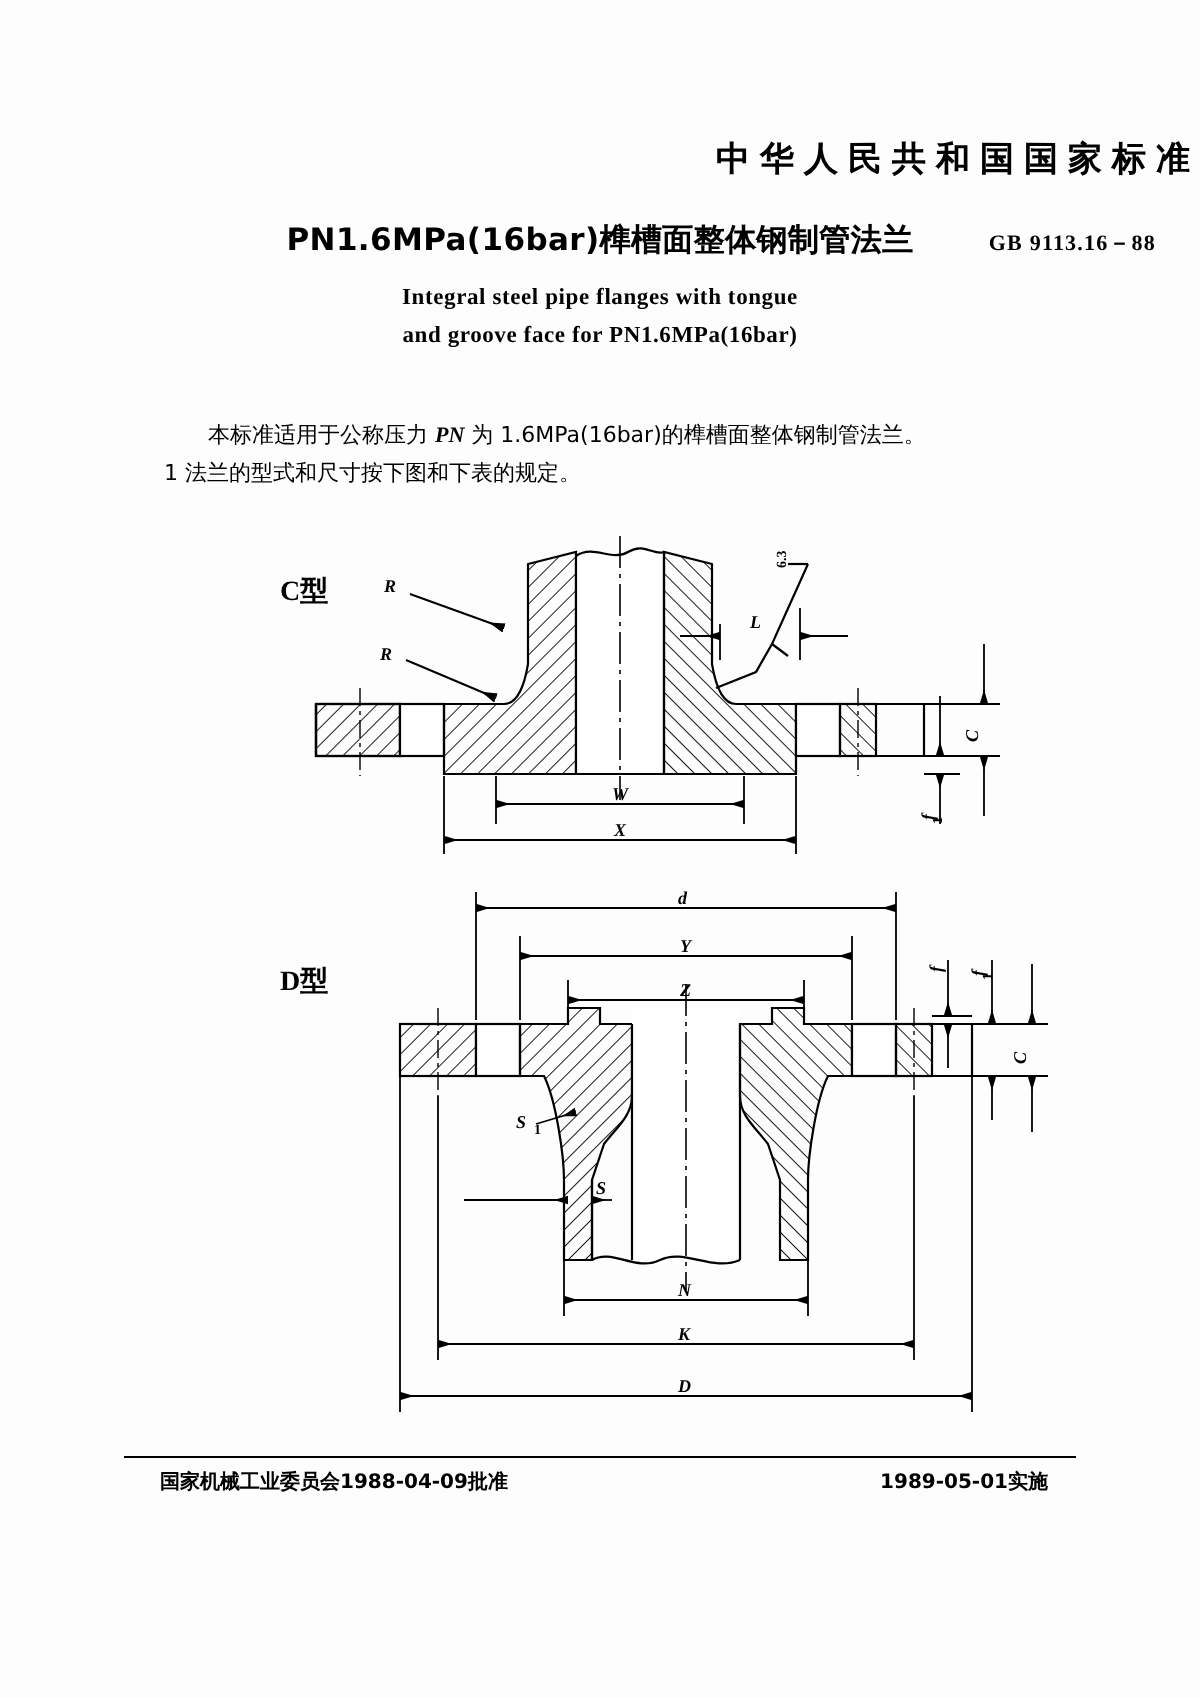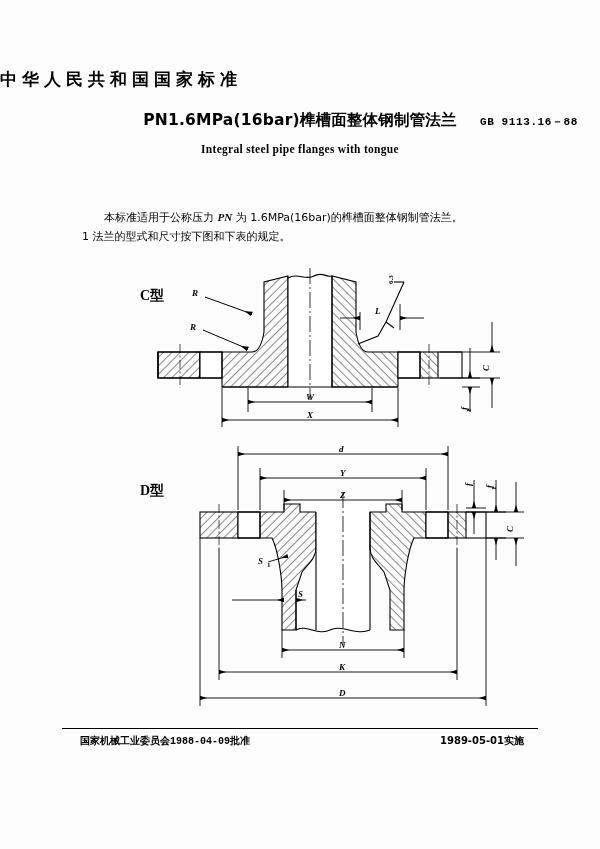--- a/index.html
+++ b/index.html
@@ -21,21 +21,21 @@
     inset: 0;
     background: #fdfdfd;
   }
 
   
   .std-org {
     position: absolute;
     top: 68px;
     left: 0;
     width: 600px;
-    text-align: left;
+    text-align: right;
     font-family: "DejaVu Sans", "Liberation Sans", sans-serif;
     font-weight: bold;
     font-size: 17px;
     letter-spacing: 5px;
     color: #000;
   }
 
   .title-row {
     position: absolute;
     top: 110px;
@@ -53,21 +53,21 @@
     font-weight: bold;
     font-size: 15.5px;
     letter-spacing: 0.2px;
     color: #000;
     white-space: nowrap;
   }
   .std-no {
     position: absolute;
     right: 22px;
     top: 4px;
-    font-family: Liberation Mono, monospace;
+    font-family: Liberation Serif, serif;
     font-weight: bold;
     font-size: 11px;
     letter-spacing: 0.6px;
     color: #000;
     white-space: nowrap;
   }
 
   .title-en {
     position: absolute;
     left: 0;
@@ -140,36 +140,37 @@
     position: absolute;
     top: 734px;
     left: 62px;
     width: 476px;
     height: 16px;
     font-family: "DejaVu Sans", "Liberation Sans", sans-serif;
     font-weight: bold;
     font-size: 10px;
     color: #000;
   }
-  .footer .left { position: absolute; left: 18px; top: 0; white-space: nowrap; font-family: Liberation Mono, monospace; }
+  .footer .left { position: absolute; left: 18px; top: 0; white-space: nowrap; }
   .footer .right { position: absolute; right: 14px; top: 0; white-space: nowrap; }
 </style>
 </head>
 <body>
 
 <div class="page">
 
   <div class="std-org">中华人民共和国国家标准</div>
 
   <div class="title-row">
     <div class="title-cn">PN1.6MPa(16bar)榫槽面整体钢制管法兰</div>
     <div class="std-no">GB 9113.16－88</div>
   </div>
 
   <div class="title-en l1">Integral steel pipe flanges with tongue</div>
+  <div class="title-en l2">and groove face for PN1.6MPa(16bar)</div>
 
   <div class="body-text p1"><span>本标准适用于公称压力 </span><span class="ital">PN</span><span> 为 1.6MPa(16bar)的榫槽面整体钢制管法兰。</span></div>
 
   <div class="body-text p2">1  法兰的型式和尺寸按下图和下表的规定。</div>
 
   <div class="drawing" id="drawing-c">
     <div class="type-label" style="left:140px; top:35px;">C型</div>
 
     <svg width="600" height="176" viewBox="0 0 600 176">
       <defs>

